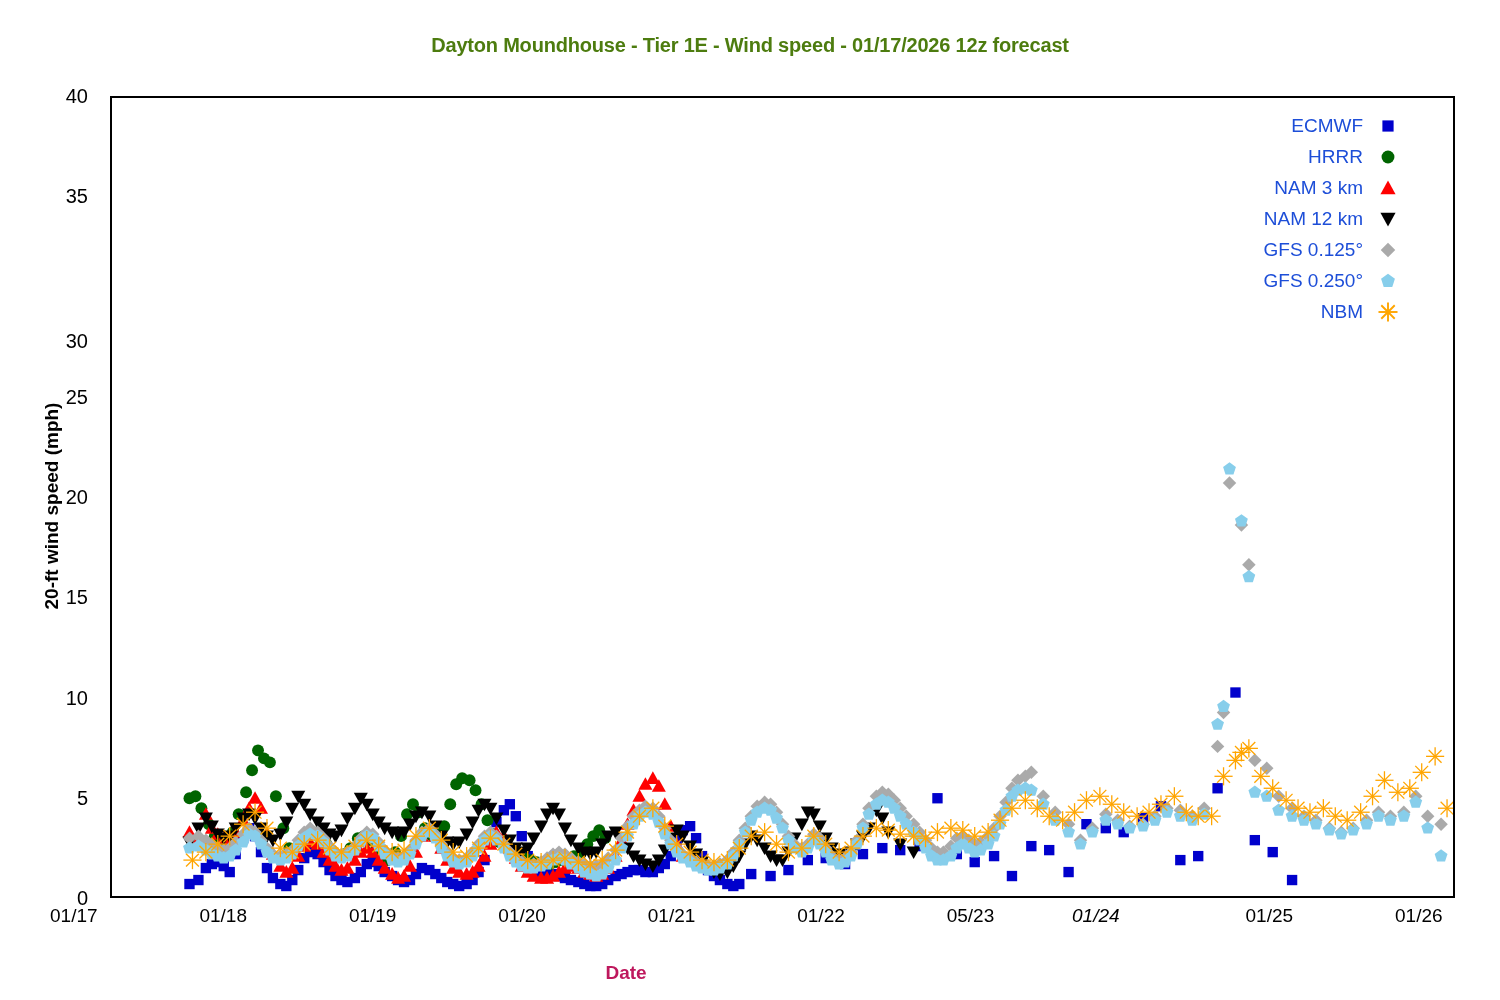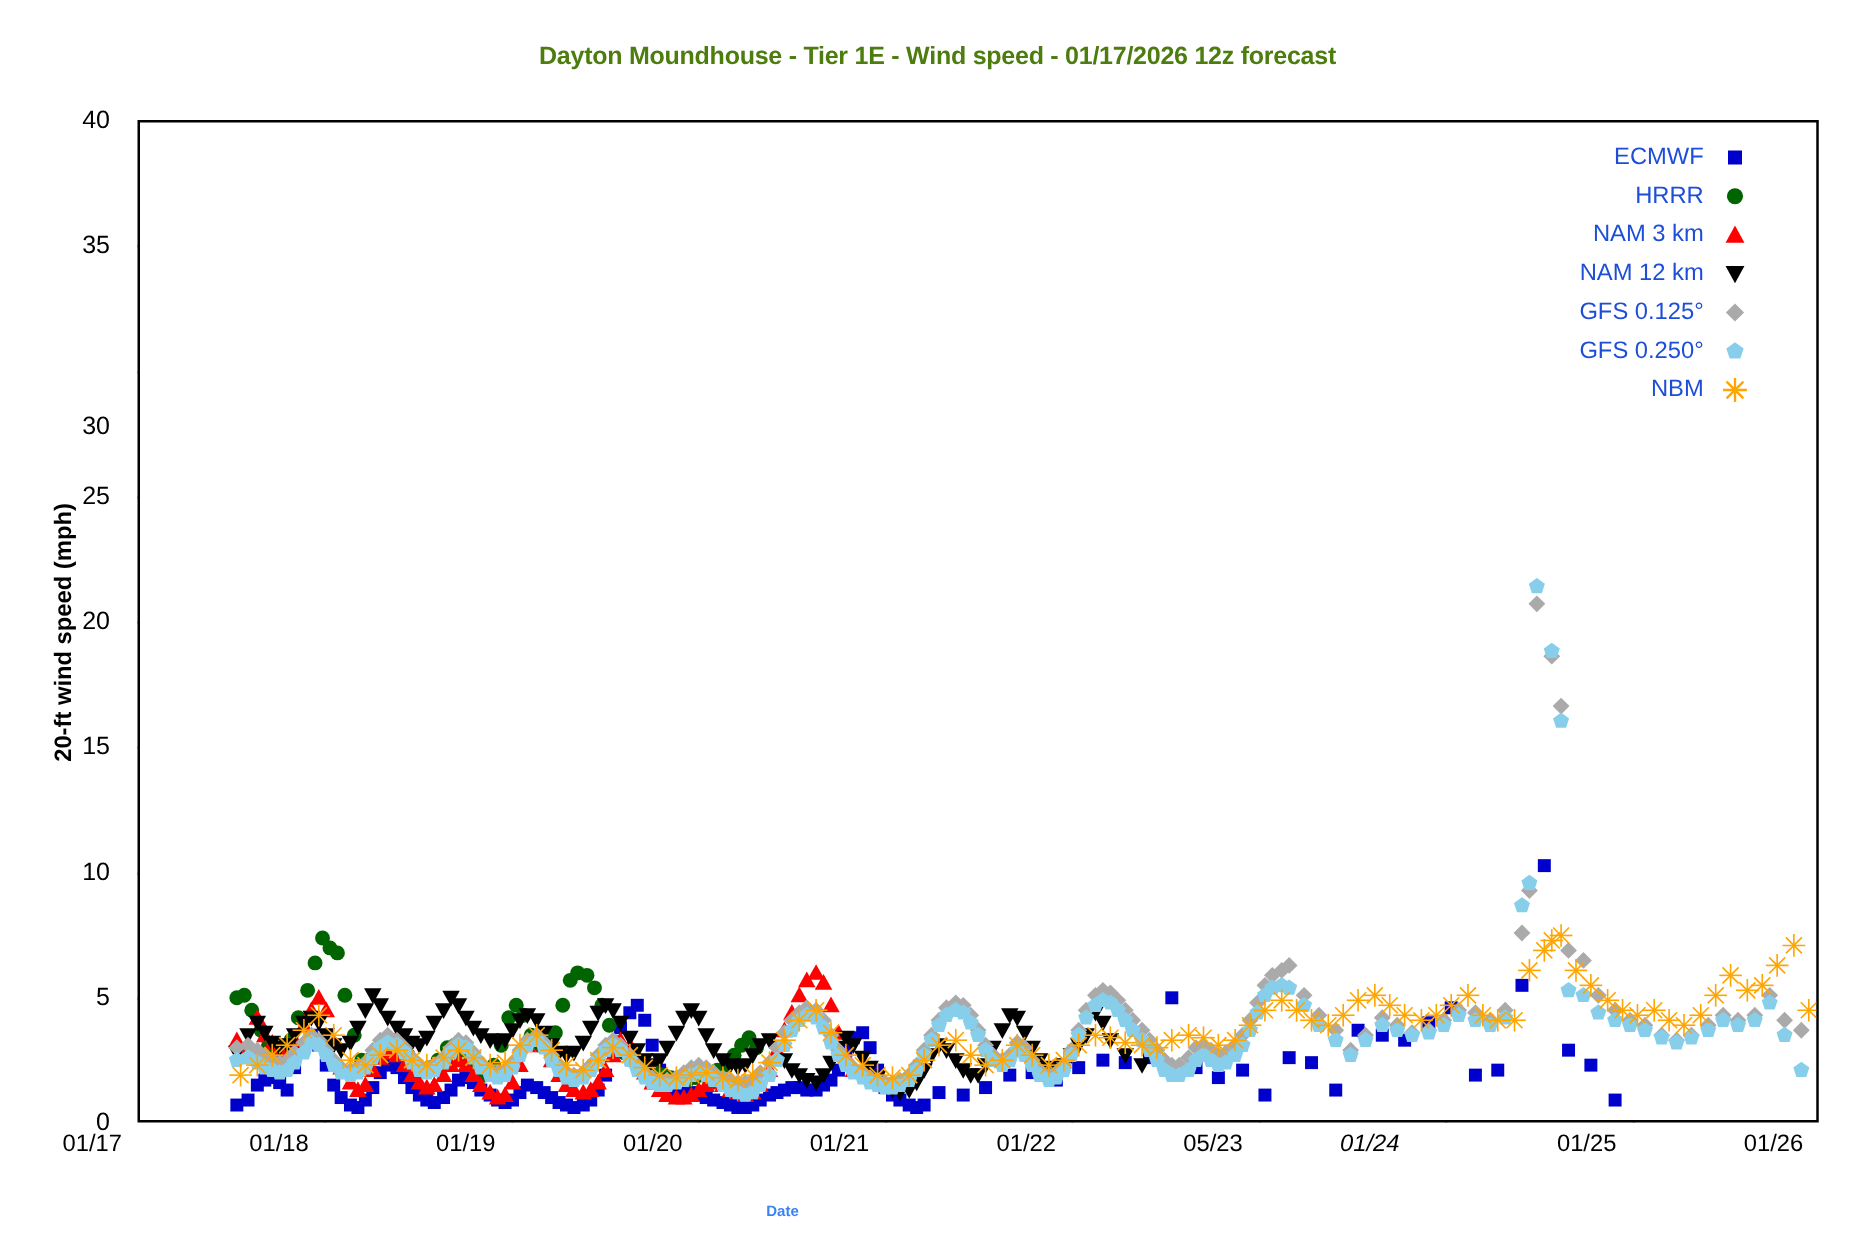--- a/index.html
+++ b/index.html
@@ -35,21 +35,21 @@
     border-left:2px solid #000;
   }
 
   #y-axis-title{
     position:absolute;left:-108px;top:495px;width:320px;text-align:center;
     font-size:19px;font-weight:bold;color:#000;
     transform:rotate(-90deg);transform-origin:center center;
   }
   #x-axis-title{
     position:absolute;left:0;top:962px;width:1252px;text-align:center;
-    font-size:12px;font-weight:bold;color:#3b82f6;
+    font-size:19px;font-weight:bold;color:#be185d;
   }
 
   #legend{
     position:absolute;left:1160px;top:110px;width:245px;
   }
   .legend-row{
     display:flex;align-items:center;justify-content:flex-end;
     height:31px;
   }
   .legend-label{

